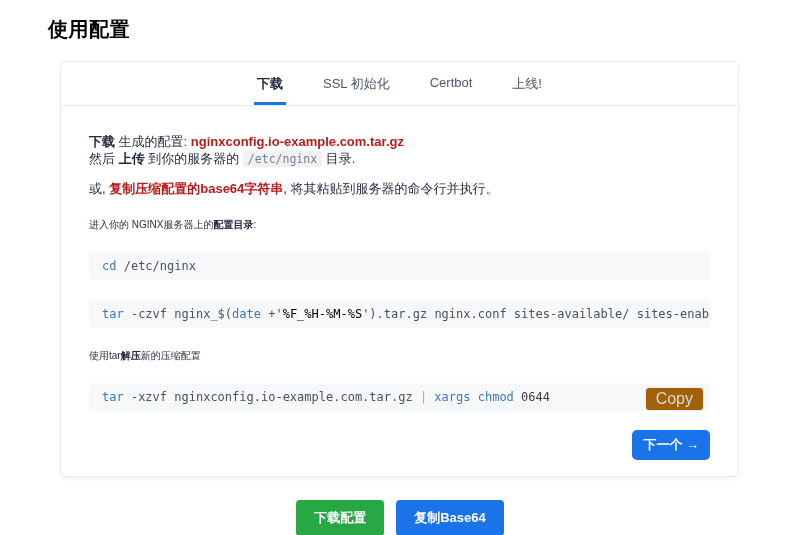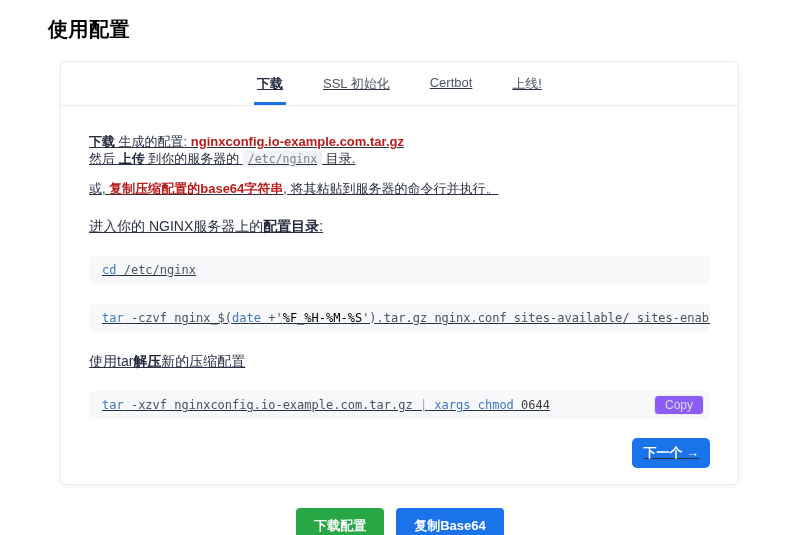--- a/index.html
+++ b/index.html
@@ -17,21 +17,20 @@
     color: #000000;
     letter-spacing: .5px;
   }
   .card {
     margin: 18px 0 0 60px;
     width: 679px;
     background: #ffffff;
     border: 1px solid #e9ebf2;
     border-radius: 6px;
     box-shadow: 0 2px 5px rgba(20,30,60,.05);
-    text-decoration: underline;
   }
   .tabs {
     display: flex;
     justify-content: center;
     gap: 34px;
     padding-top: 13px;
     border-bottom: 1px solid #e9ebf2;
   }
   .tab {
     padding: 0 3px 9px 3px;
@@ -58,21 +57,21 @@
   code.inline-code {
     font-family: "DejaVu Sans Mono", monospace;
     font-size: 11.5px;
     background: #f1f2f6;
     color: #78818f;
     padding: 1px 5px;
     border-radius: 3px;
   }
   .section-heading {
     margin-top: 21px;
-    font-size: 14px;
+    font-size: 10px;
     color: #2b3144;
   }
   .section-heading b { color: #23293d; }
   pre.code-block {
     position: relative;
     margin-top: 20px;
     background: #f7f8fa;
     border-radius: 4px;
     padding: 7px 13px;
     font-family: "DejaVu Sans Mono", monospace;
@@ -84,23 +83,23 @@
   }
   pre.code-block .kw  { color: #4078c0; }
   pre.code-block .fmt { color: #000000; }
   pre.code-block .num { color: #404040; }
   pre.code-block .pipe { color: #a0a8b7; }
   .copy-btn {
     position: absolute;
     top: 4px;
     right: 6px;
     font-family: "Liberation Sans", sans-serif;
-    font-size: 12px;
+    font-size: 16px;
     color: #d8dbe2;
-    background: #8b5cf6;
+    background: #a16207;
     border: 1px solid #eceef3;
     border-radius: 4px;
     padding: 2px 10px;
     cursor: pointer;
   }
   .next-row {
     display: flex;
     justify-content: flex-end;
     margin-top: 19px;
   }

